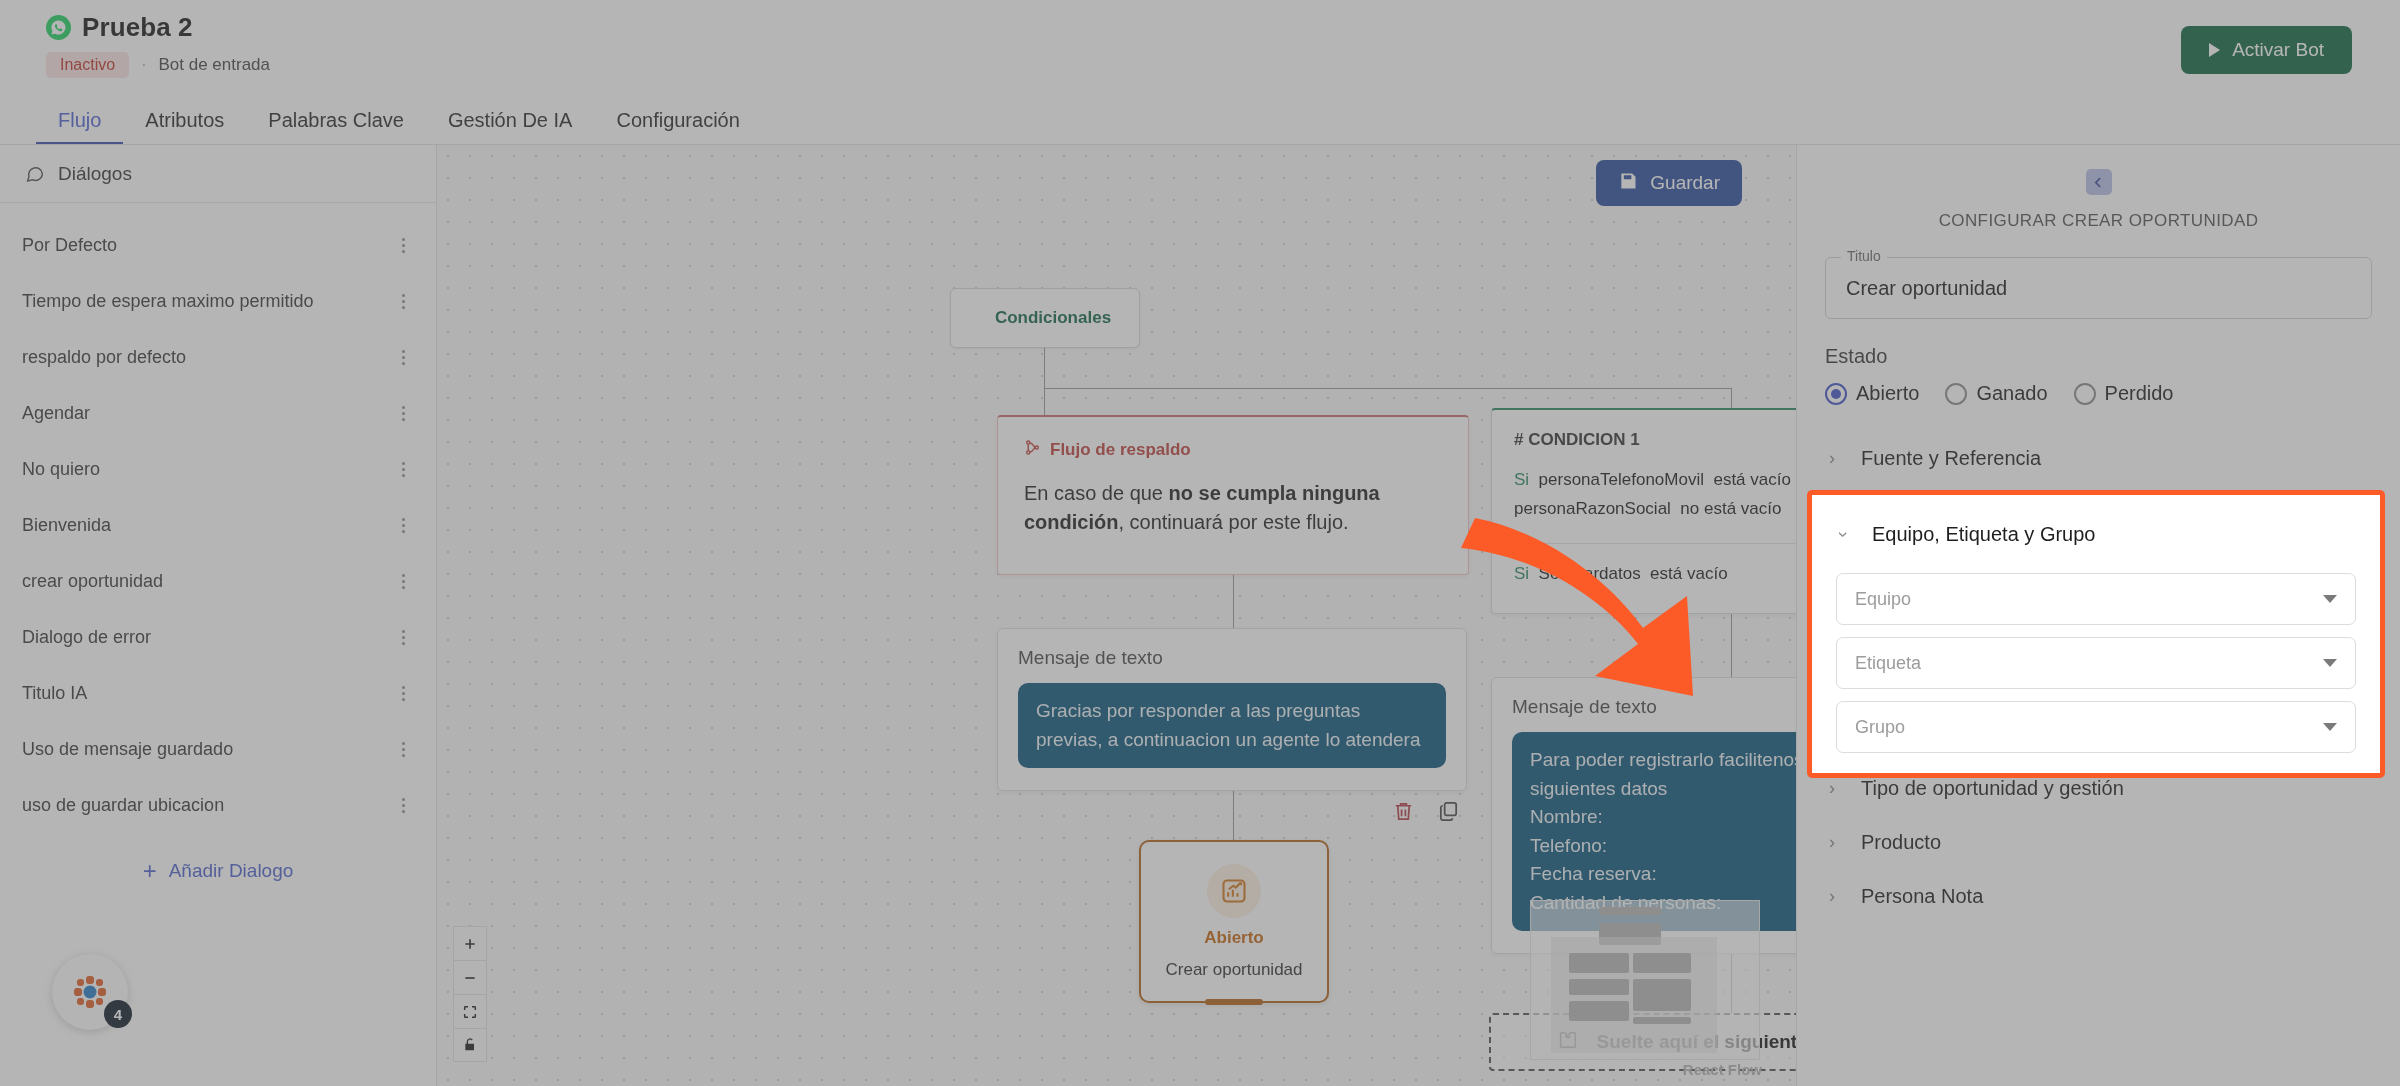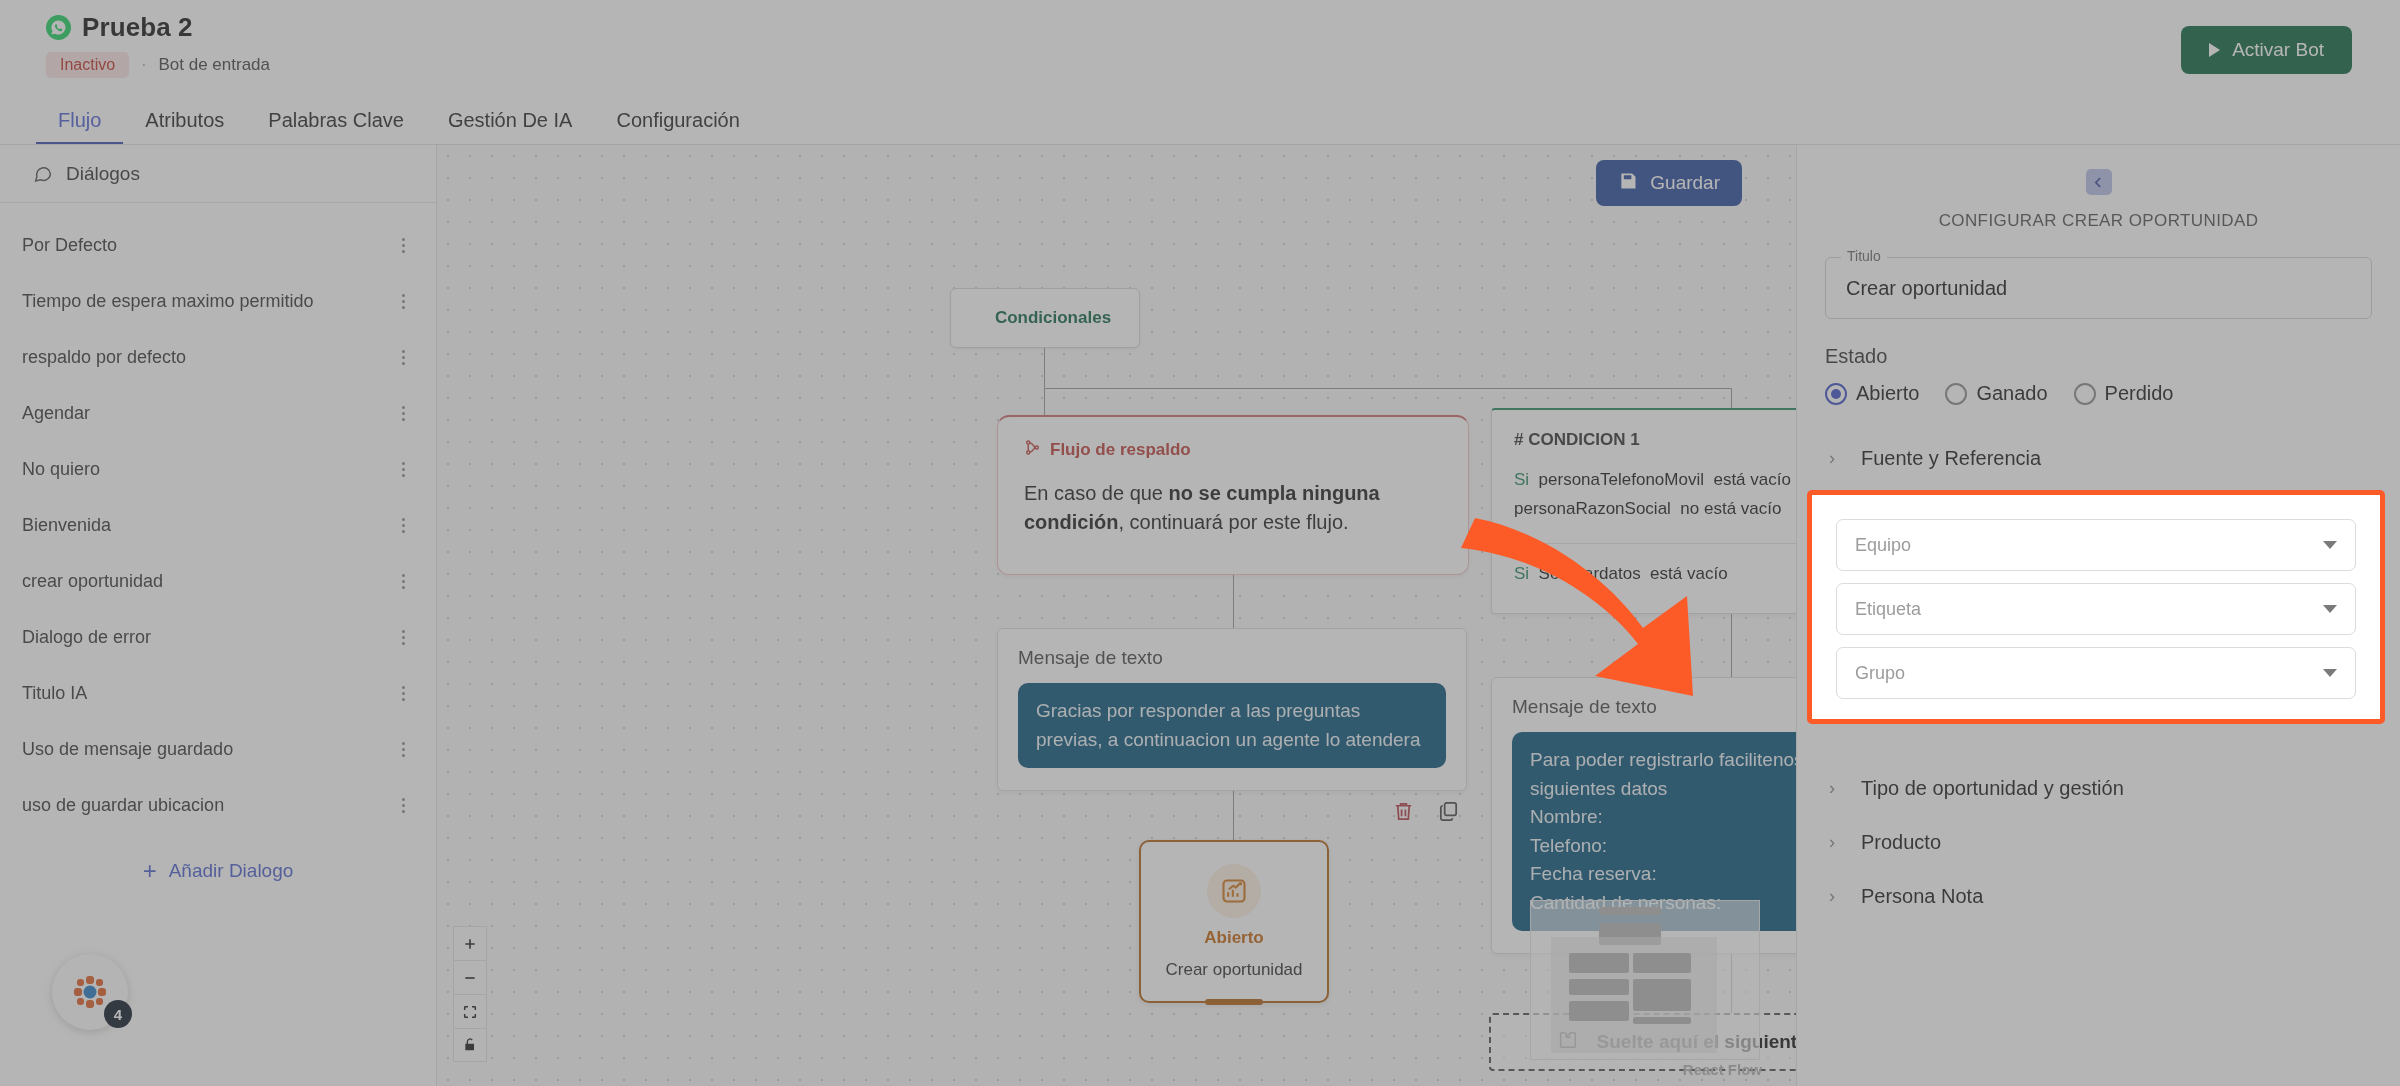--- a/index.html
+++ b/index.html
@@ -86,21 +86,21 @@
   }
 
   
   .sidebar {
     position: absolute; left: 0; top: 145px; width: 437px; bottom: 0;
     background: #ffffff;
     border-right: 1px solid #e4e4e4;
   }
   .sidebar-head {
     height: 58px; display: flex; align-items: center; gap: 12px;
-    padding-left: 32px;
+    padding-left: 24px;
     border-bottom: 1px solid #e8e8e8;
   }
   .sidebar-head .chat-ico { width: 22px; height: 22px; color: #555; }
   .sidebar-head-label { font-size: 19px; color: #3a3a3a; }
   .dialog-list { padding-top: 14px; }
   .dialog-item {
     height: 56px; display: flex; align-items: center;
     padding: 0 22px 0 22px;
     position: relative; cursor: pointer; gap: 48px;
   }
@@ -165,21 +165,21 @@
     left: 513px; top: 143px; width: 190px; height: 60px;
     border: 1px solid #d9d9d9; border-radius: 6px;
     display: flex; align-items: center; justify-content: center;
     color: #176a4a; font-size: 17px; font-weight: bold;
     box-shadow: 0 1px 3px rgba(0,0,0,.07);
     padding-left: 16px;
   }
   .node-respaldo {
     left: 560px; top: 270px; width: 472px; min-height: 160px;
     border: 1px solid #f0c5c5; border-top: 2px solid #d26f6f;
-    border-radius: 12px; padding: 22px 26px;
+    border-radius: 4px; padding: 22px 26px;
     box-shadow: 0 2px 5px rgba(0,0,0,.06);
   }
   .respaldo-title {
     color: #c0453f; font-size: 17px; font-weight: bold;
     display: flex; align-items: center; gap: 9px; margin-bottom: 18px;
   }
   .respaldo-title svg { width: 17px; height: 17px; }
   .respaldo-body { font-size: 20px; color: #262626; line-height: 1.45; }
   .respaldo-body b { font-weight: bold; }
 
@@ -694,20 +694,24 @@
     </div>
     <div class="acc-row">
       <span class="acc-chev">›</span>
       <span class="acc-label">Persona Nota</span>
     </div>
   </div>
 
   <div class="dim-overlay"></div>
 
   <div class="highlight-group">
+    <div class="hl-head">
+      <span class="acc-chev">›</span>
+      <span class="acc-label">Equipo, Etiqueta y Grupo</span>
+    </div>
     <div class="select-box">
       <span class="select-ph">Equipo</span>
       <span class="select-caret"></span>
     </div>
     <div class="select-box">
       <span class="select-ph">Etiqueta</span>
       <span class="select-caret"></span>
     </div>
     <div class="select-box">
       <span class="select-ph">Grupo</span>

